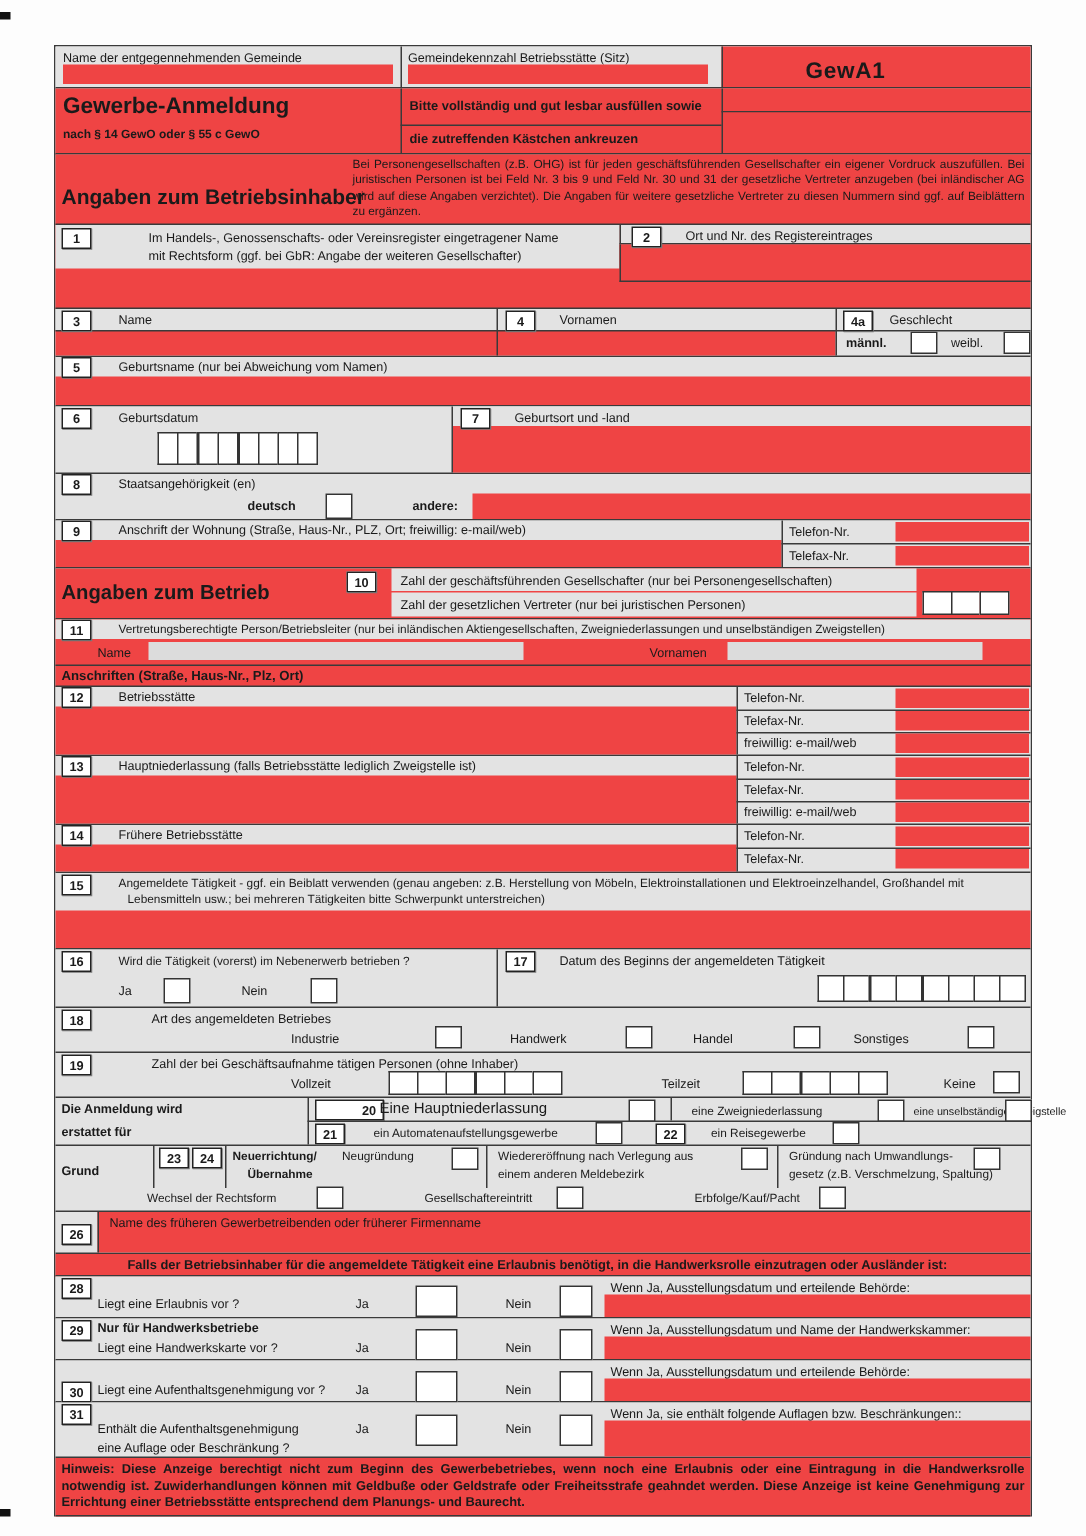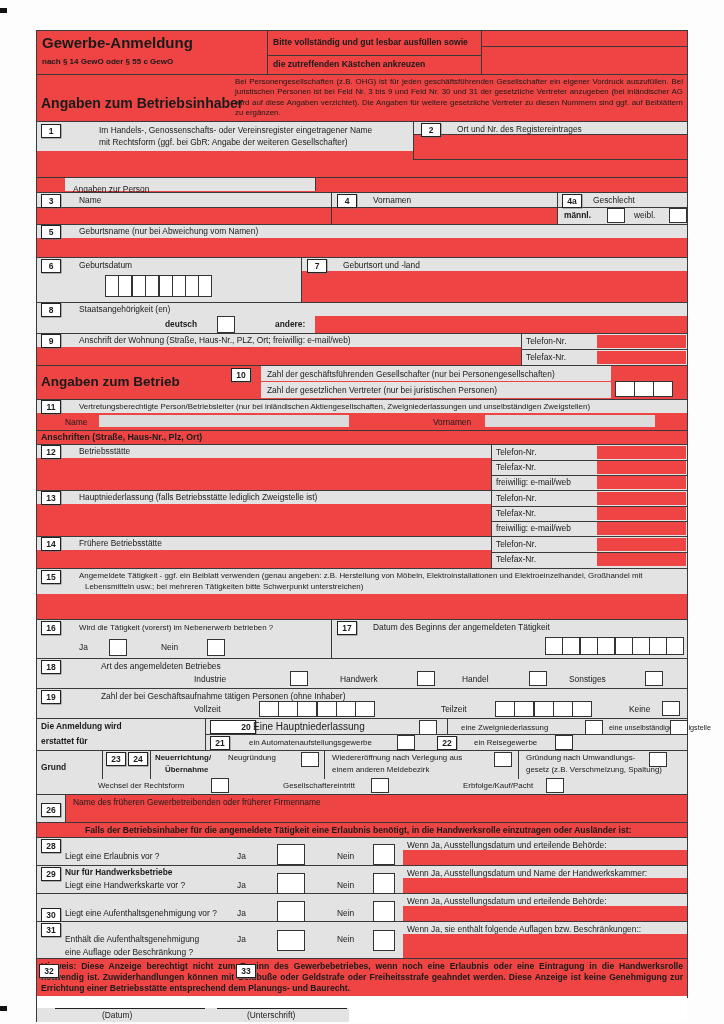--- a/index.html
+++ b/index.html
@@ -27,20 +27,30 @@
 </style>
 </head>
 <body>
 
 <div class="page">
   <div class="mark" style="top:8px;"></div>
   <div class="mark" style="top:1006px;"></div>
 
   <div class="form">
 
+    <div class="r" style="height:27px;">
+      <div class="a wh" style="left:444px;top:0;right:0;bottom:0;"></div>
+      <div class="vl" style="left:230px;"></div>
+      <div class="vl" style="left:444px;"></div>
+      <span class="a l" style="left:5px;top:2px;">Name der entgegennehmenden Gemeinde</span>
+      <span class="a l" style="left:235px;top:2px;">Gemeindekennzahl Betriebsstätte (Sitz)</span>
+      <span class="a b" style="left:500px;top:8px;font-size:15px;letter-spacing:0.5px;">GewA1</span>
+      <span class="a wh" style="left:5px;top:12px;right:425px;bottom:2px;"></span>
+      <span class="a wh" style="left:235px;top:12px;width:200px;bottom:2px;"></span>
+    </div>
 
     <div class="r wh" style="height:43px;">
       <div class="vl" style="left:230px;"></div>
       <div class="vl" style="left:444px;"></div>
       <div class="hl" style="left:444px;top:15px;"></div>
       <div class="hl" style="left:230px;top:24px;right:206px;"></div>
       <span class="a b" style="left:5px;top:3px;font-size:15px;">Gewerbe-Anmeldung</span>
       <span class="a b" style="left:5px;top:26px;font-size:8px;">nach § 14 GewO oder § 55 c GewO</span>
       <span class="a b" style="left:236px;top:6px;font-size:8.6px;">Bitte vollständig und gut lesbar ausfüllen sowie</span>
       <span class="a b" style="left:236px;top:28px;font-size:8.6px;">die zutreffenden Kästchen ankreuzen</span>
@@ -58,25 +68,20 @@
       <div class="a g" style="left:376px;top:0;right:0;height:13px;border-left:1px solid #3a3a3a;border-bottom:1px solid #3a3a3a;box-sizing:border-box;"></div>
       <div class="a wh" style="left:376px;top:13px;right:0;height:25px;border-left:1px solid #3a3a3a;border-bottom:1px solid #3a3a3a;box-sizing:border-box;"></div>
       <span class="nb" style="left:4px;top:2px;">1</span>
       <span class="a l" style="left:62px;top:3px;">Im Handels-, Genossenschafts- oder Vereinsregister eingetragener Name</span>
       <span class="a l" style="left:62px;top:15px;">mit Rechtsform (ggf. bei GbR: Angabe der weiteren Gesellschafter)</span>
       <span class="nb" style="left:384px;top:1px;">2</span>
       <span class="a l" style="left:420px;top:2px;">Ort und Nr. des Registereintrages</span>
       <span class="a wh" style="left:2px;top:31px;width:370px;height:22px;"></span>
     </div>
 
-    <div class="r wh" style="height:14px;">
-      <div class="a g" style="left:28px;top:0;width:250px;height:13px;border-right:1px solid #3a3a3a;">
-        <span class="l" style="margin-left:8px;">Angaben zur Person</span>
-      </div>
-    </div>
 
     <div class="r" style="height:31px;">
       <div class="a wh" style="left:0;top:14px;width:520px;bottom:0;"></div>
       <div class="vl" style="left:294px;"></div>
       <div class="vl" style="left:520px;"></div>
       <div class="hl" style="top:14px;"></div>
       <span class="nb" style="left:4px;top:1px;">3</span>
       <span class="a l" style="left:42px;top:2px;">Name</span>
       <span class="nb" style="left:300px;top:1px;">4</span>
       <span class="a l" style="left:336px;top:2px;">Vornamen</span>
@@ -337,22 +342,13 @@
       <span class="cbb" style="left:240px;top:8px;"></span>
       <span class="a l" style="left:300px;top:12px;">Nein</span>
       <span class="cbb" style="left:336px;top:8px;width:20px;"></span>
     </div>
 
     <div class="r wh" style="height:38px;">
       <div class="a b just" style="left:4px;top:2px;width:642px;font-size:8.6px;">Hinweis: Diese Anzeige berechtigt nicht zum Beginn des Gewerbebetriebes, wenn noch eine Erlaubnis oder eine Eintragung in die Handwerksrolle notwendig ist. Zuwiderhandlungen können mit Geldbuße oder Geldstrafe oder Freiheitsstrafe geahndet werden. Diese Anzeige ist keine Genehmigung zur Errichtung einer Betriebsstätte entsprechend dem Planungs- und Baurecht.</div>
     </div>
   </div>
 
-  <div class="a" style="left:36px;top:996px;width:650px;height:26px;border-left:1px solid #3a3a3a;background:#fff;">
-    <span class="nb" style="left:2px;top:-32px;">32</span>
-    <span class="nb" style="left:199px;top:-32px;">33</span>
-    <div class="a g" style="left:0;top:12px;width:312px;height:14px;"></div>
-    <div class="a" style="left:18px;top:12px;width:150px;border-top:1.5px solid #222;"></div>
-    <div class="a" style="left:180px;top:12px;width:130px;border-top:1.5px solid #222;"></div>
-    <span class="a l" style="left:65px;top:14px;">(Datum)</span>
-    <span class="a l" style="left:210px;top:14px;">(Unterschrift)</span>
-  </div>
 </div>
 
 </body></html>

